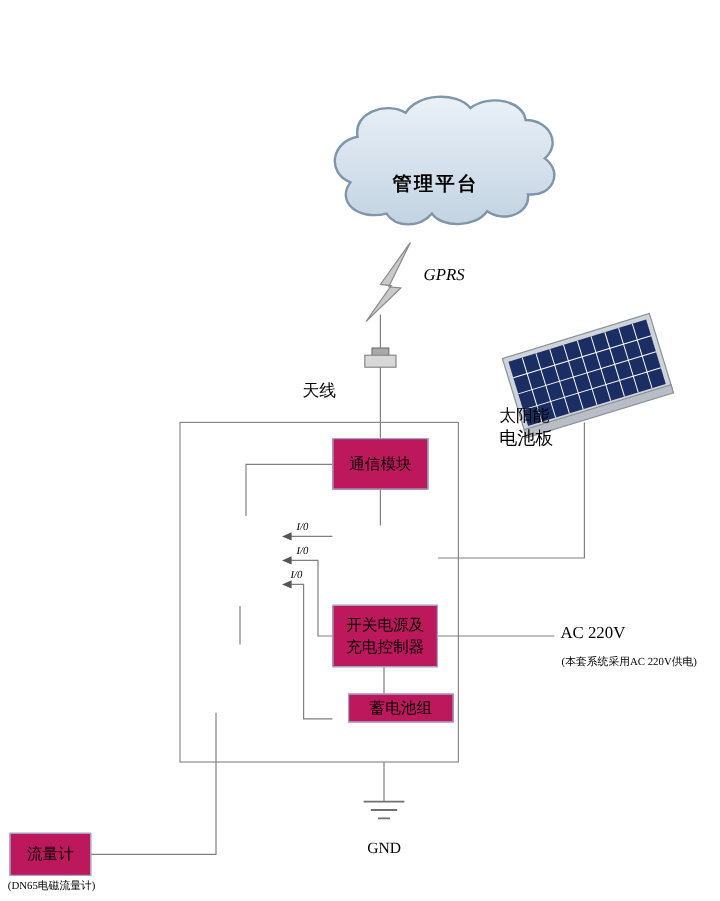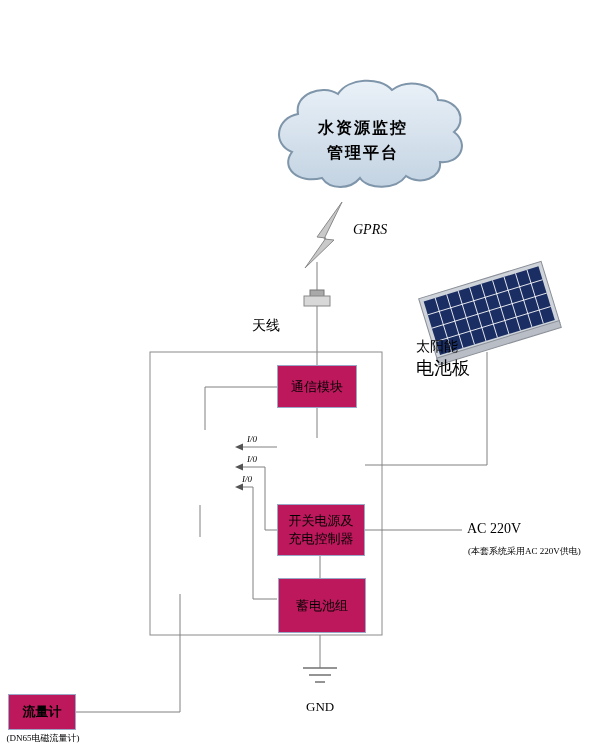--- a/index.html
+++ b/index.html
@@ -87,48 +87,47 @@
     <polyline points="180,594 180,712 76,712" fill="none" stroke="#808080"></polyline>
 
     <line x1="320" y1="635" x2="320" y2="668" stroke="#808080"></line>
     <g stroke="#707070" stroke-width="1.5">
       <line x1="303" y1="668" x2="337" y2="668"></line>
       <line x1="309" y1="675" x2="331" y2="675"></line>
       <line x1="315" y1="682" x2="325" y2="682"></line>
     </g>
   </svg>
 
-  <div class="label cloud-text" style="left:293px;top:118px;width:140px;">水资源监控</div>
   <div class="label cloud-text" style="left:293px;top:143px;width:140px;">管理平台</div>
 
   <div class="label" style="left:353px;top:222px;font-size:14px;font-style:italic;">GPRS</div>
   <div class="label" style="left:252px;top:317px;font-size:14px;">天线</div>
   <div class="label" style="left:416px;top:338px;font-size:14px;">太阳能</div>
-  <div class="label" style="left:416px;top:356px;font-size:18px;">电池板</div>
+  <div class="label" style="left:416px;top:356px;font-size:15px;">电池板</div>
   <div class="label" style="left:467px;top:521px;font-size:14px;">AC 220V</div>
   <div class="label small-note" style="left:448px;top:545px;padding-left:20px;">(本套系统采用AC 220V供电)</div>
   <div class="label" style="left:306px;top:699px;font-size:13px;">GND</div>
   <div class="label io" style="left:247px;top:434px;">I/0</div>
   <div class="label io" style="left:247px;top:454px;">I/0</div>
   <div class="label io" style="left:242px;top:474px;">I/0</div>
 
   <div class="box" style="left:277px;top:365px;width:80px;height:43px;">
     <span>通信模块</span>
   </div>
 
 
 
   <div class="box" style="left:277px;top:504px;width:88px;height:52px;">
     <span>开关电源及</span>
     <span>充电控制器</span>
   </div>
 
 
-  <div class="box" style="left:278px;top:578px;width:88px;height:55px;">
+  <div class="box" style="left:290px;top:578px;width:88px;height:24px;">
     <span>蓄电池组</span>
   </div>
 
-  <div class="box" style="left:8px;top:694px;width:68px;height:36px;font-weight:bold;">
+  <div class="box" style="left:8px;top:694px;width:68px;height:36px;">
     <span>流量计</span>
   </div>
   <div class="label small-note" style="left:0px;top:732px;width:86px;text-align:center;white-space:nowrap;">(DN65电磁流量计)</div>
 
 </div>
 
 </body></html>

